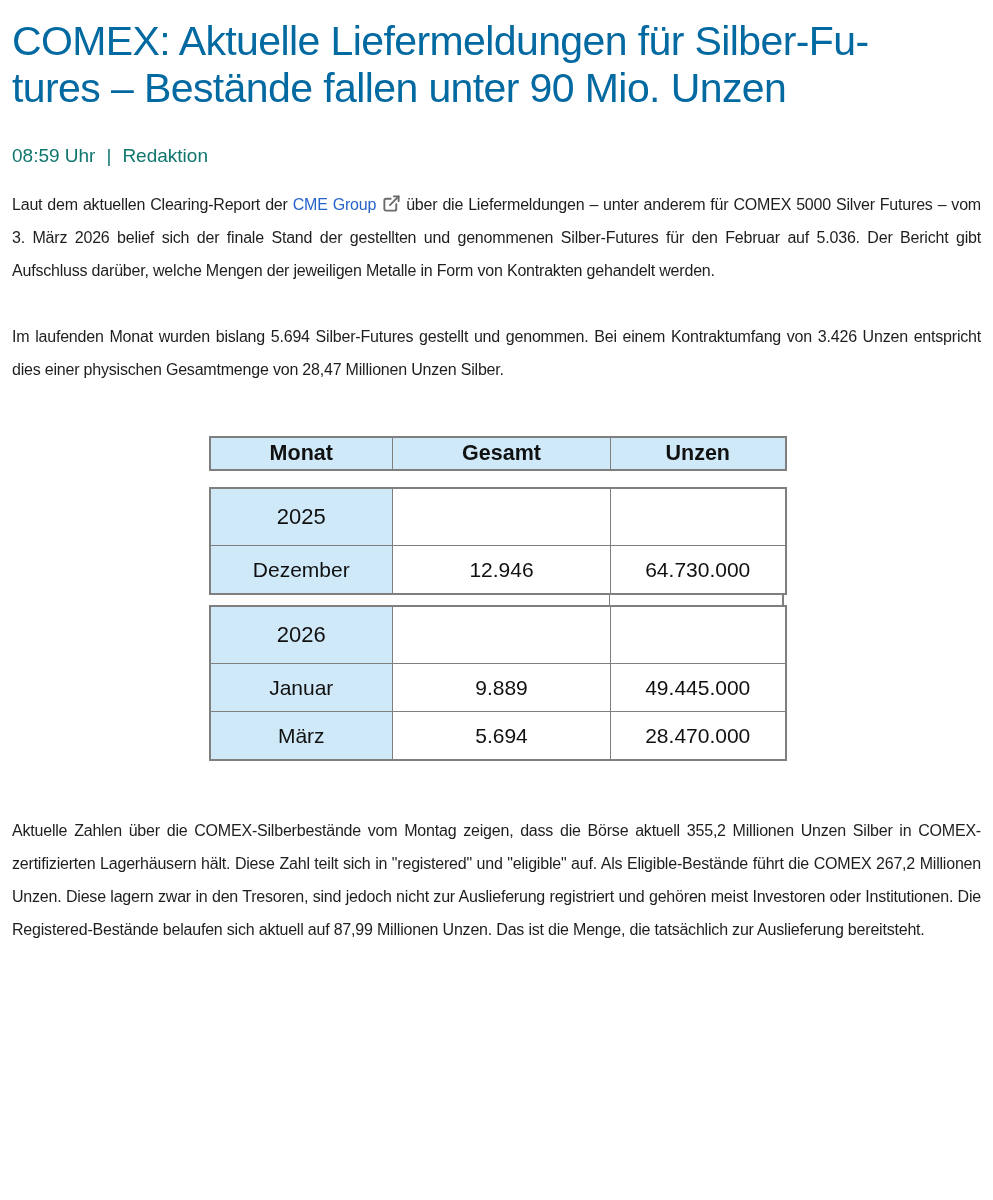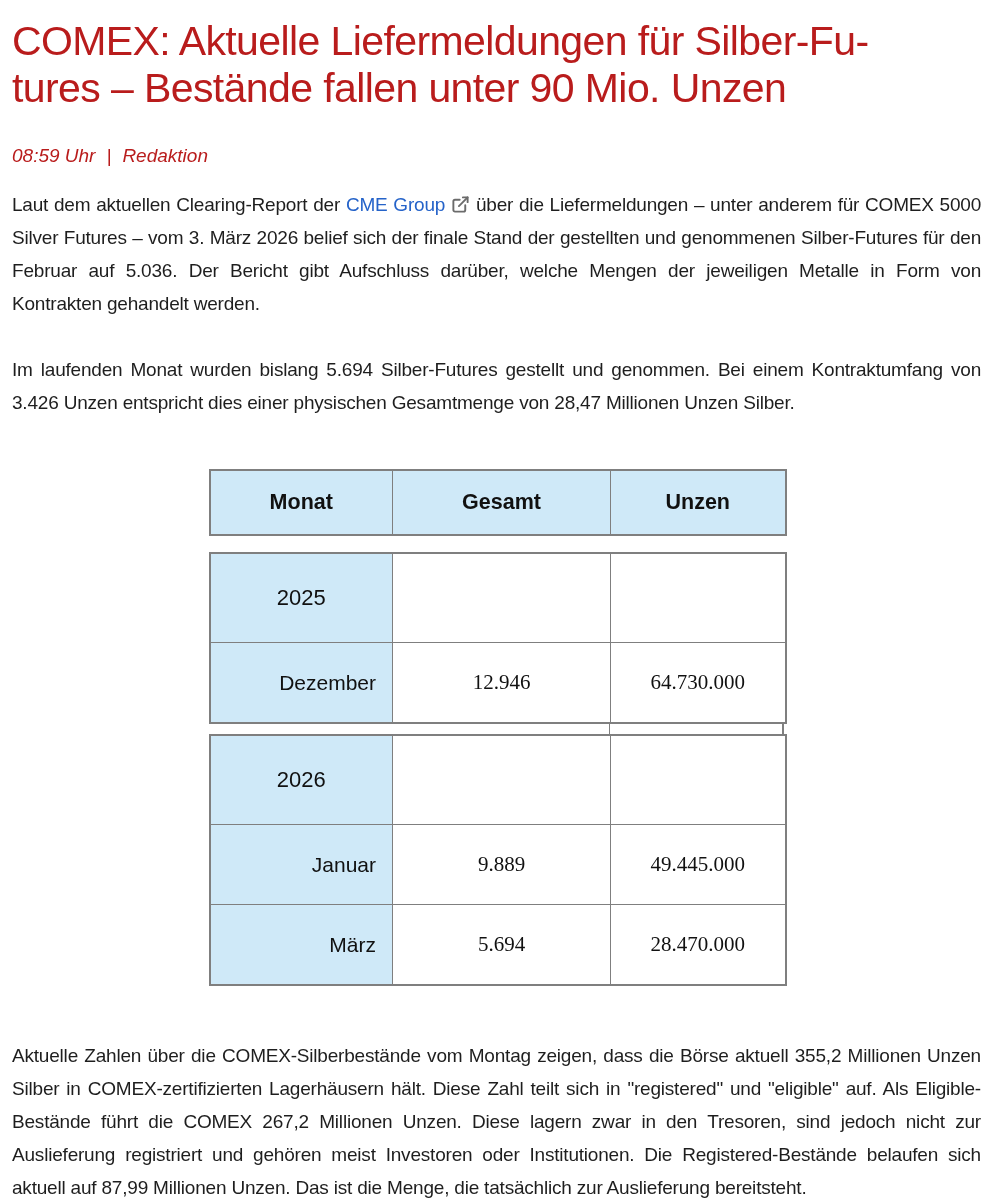--- a/index.html
+++ b/index.html
@@ -16,37 +16,36 @@
   }
   .page { padding: 10px 12px 0 12px; }
 
   
   h1.title {
     margin: 8px 0 0 0;
     font-size: 41px;
     line-height: 47px;
     font-weight: 400;
     letter-spacing: -0.6px;
-    color: #b91c1c;
+    color: #0369a1;
   }
   h1.title .tline { display: block; }
 
   
   .byline {
     margin-top: 33px;
     font-size: 19px;
-    font-style: italic;
-    color: #b91c1c;
+    color: #0f766e;
   }
   .byline .sep { margin: 0 11px; }
 
   
   p.para {
     margin: 0;
-    font-size: 19px;
+    font-size: 16px;
     line-height: 33px;
     letter-spacing: -0.2px;
     text-align: justify;
     color: #1e1e1e;
   }
   p.p1 { margin-top: 21px; }
   p.p2 { margin-top: 33px; }
   p.p3 { margin-top: 53px; }
 
   a.inline-link {
@@ -68,21 +67,21 @@
   table.t {
     border-collapse: collapse;
     table-layout: fixed;
     width: 576px;
     font-size: 21px;
     color: #111111;
     border: 2px solid var(--table-border, #7f7f7f);
   }
   table.t th, table.t td {
     border: 1px solid var(--table-border, #7f7f7f);
-    padding: 16px;
+    padding: 0;
   }
   col.c1 { width: 183px; }
   col.c2 { width: 218px; }
   col.c3 { width: 175px; }
 
   table.head-t { margin-bottom: 16px; }
   table.head-t th {
     height: 31px;
     background: var(--table-header-bg, #cfe9f8);
     font-weight: 700;
@@ -93,24 +92,24 @@
   td.year-cell {
     height: 56px;
     background: var(--table-header-bg, #cfe9f8);
     font-weight: 400;
     text-align: center;
     font-size: 22px;
   }
   td.month-cell {
     height: 47px;
     background: var(--table-header-bg, #cfe9f8);
-    text-align: right;
+    text-align: center;
     padding-left: 9px;
   }
-  td.num-cell { text-align: center; font-family: Liberation Serif, serif; }
+  td.num-cell { text-align: center; }
   td.empty-cell { background: #ffffff; }
 
   .spacer-row {
     position: relative;
     height: 10px;
     width: 576px;
   }
   .spacer-row .spacer-box {
     position: absolute;
     top: 0; bottom: 0;

